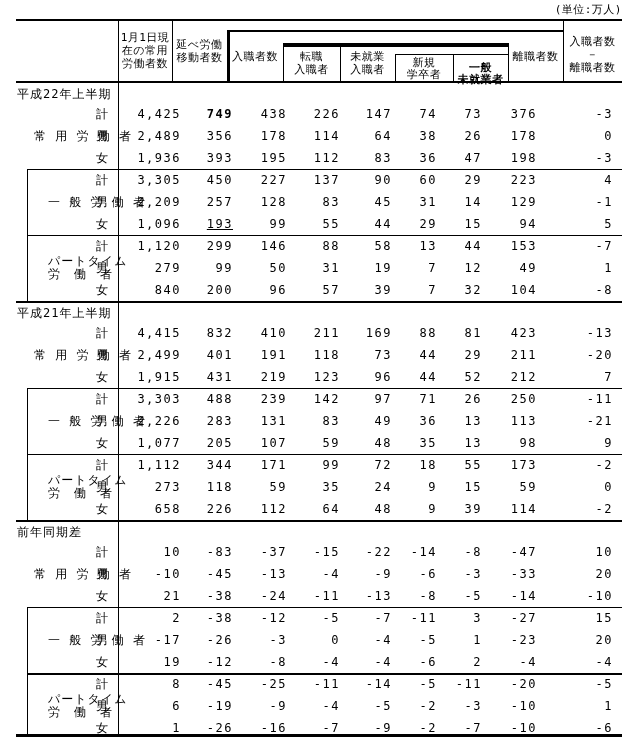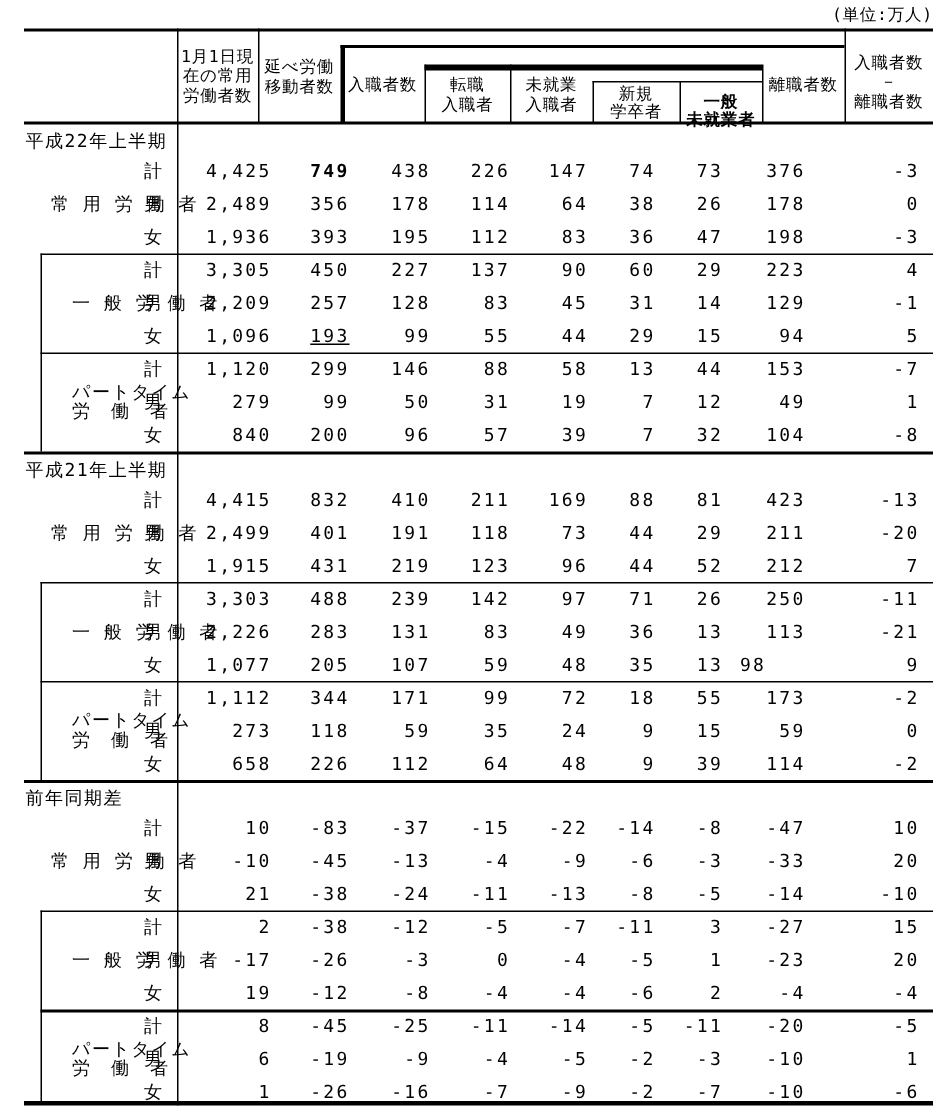--- a/index.html
+++ b/index.html
@@ -218,21 +218,21 @@
       <div class="num" style="left:467px;top:410px;width:70px;height:22px;">113</div>
       <div class="num" style="left:543px;top:410px;width:70px;height:22px;">-21</div>
       <div class="sub" style="left:68px;top:432px;width:40px;height:22px;">女</div>
       <div class="num" style="left:111px;top:432px;width:70px;height:22px;">1,077</div>
       <div class="num" style="left:163px;top:432px;width:70px;height:22px;">205</div>
       <div class="num" style="left:217px;top:432px;width:70px;height:22px;">107</div>
       <div class="num" style="left:270px;top:432px;width:70px;height:22px;">59</div>
       <div class="num" style="left:322px;top:432px;width:70px;height:22px;">48</div>
       <div class="num" style="left:367px;top:432px;width:70px;height:22px;">35</div>
       <div class="num" style="left:412px;top:432px;width:70px;height:22px;">13</div>
-      <div class="num" style="left:467px;top:432px;width:70px;height:22px;text-align:center;">98</div>
+      <div class="num" style="left:467px;top:432px;width:70px;height:22px;">98</div>
       <div class="num" style="left:543px;top:432px;width:70px;height:22px;">9</div>
       <div class="slabel" style="left:31px;top:474px;width:100px;line-height:13px;white-space:pre-line;">パートタイム
 労　働　者</div>
       <div class="sub" style="left:68px;top:454px;width:40px;height:22px;">計</div>
       <div class="num" style="left:111px;top:454px;width:70px;height:22px;">1,112</div>
       <div class="num" style="left:163px;top:454px;width:70px;height:22px;">344</div>
       <div class="num" style="left:217px;top:454px;width:70px;height:22px;">171</div>
       <div class="num" style="left:270px;top:454px;width:70px;height:22px;">99</div>
       <div class="num" style="left:322px;top:454px;width:70px;height:22px;">72</div>
       <div class="num" style="left:367px;top:454px;width:70px;height:22px;">18</div>

